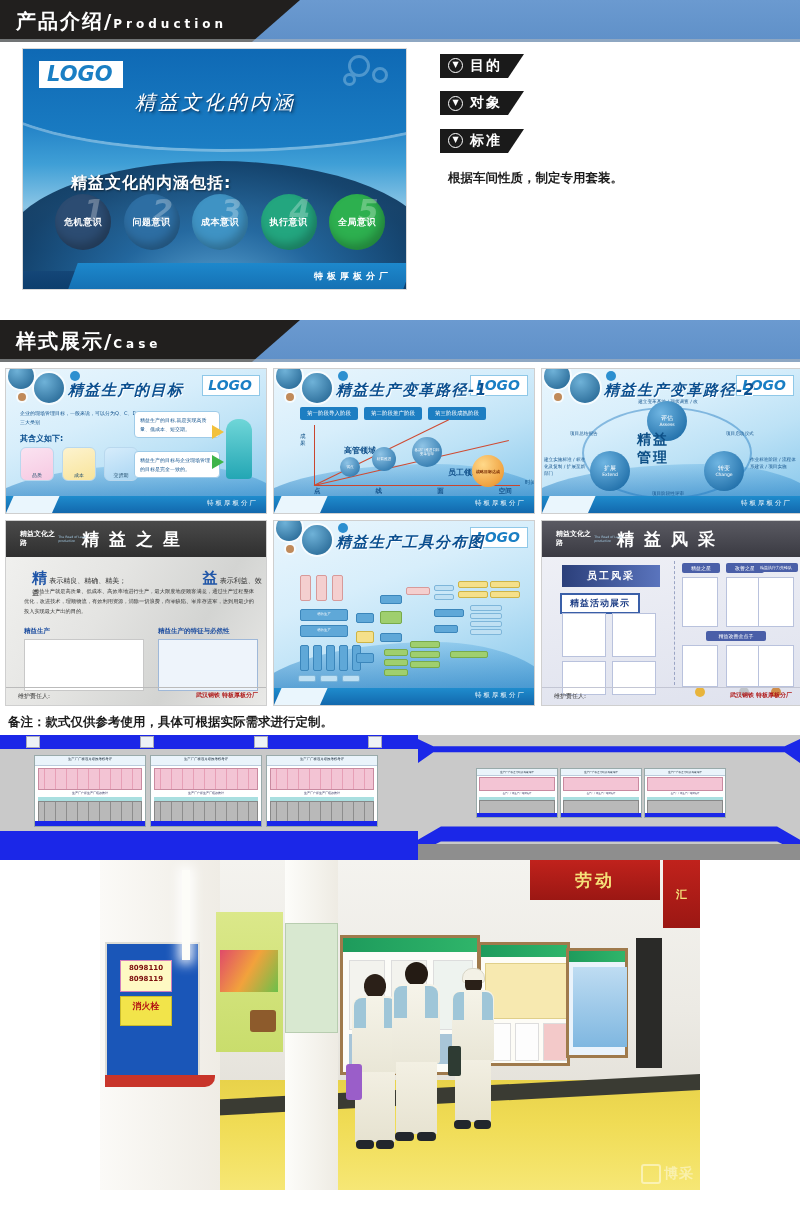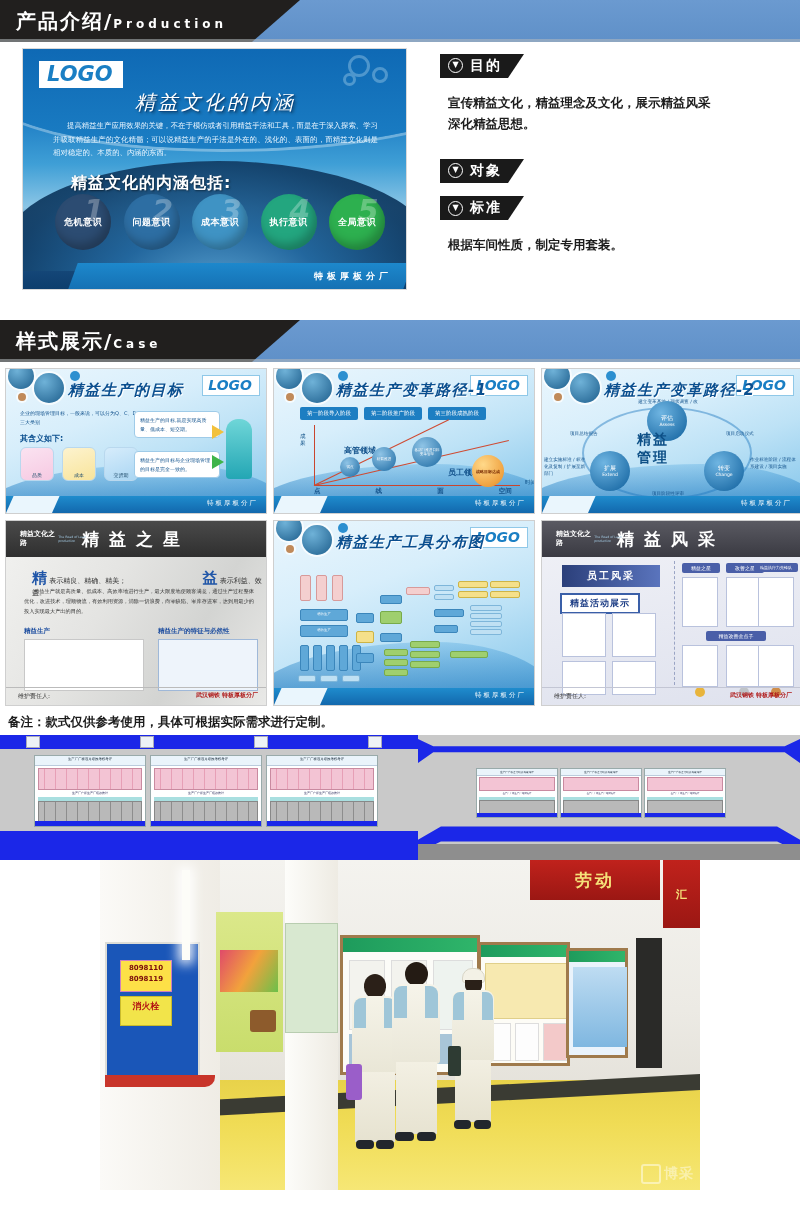--- a/index.html
+++ b/index.html
@@ -371,21 +371,20 @@
   <div class="poster">
     <div class="swirl"></div>
     <div class="gears">
       <div class="gear g1"></div>
       <div class="gear g2"></div>
       <div class="gear g3"></div>
     </div>
     <div class="earth"></div>
     <div class="logo">LOGO</div>
     <div class="p-title">精益文化的内涵</div>
-    <div class="p-body">提高精益生产应用效果的关键，不在于模仿或者引用精益手法和工具，而是在于深入探索、学习并吸取精益生产的文化精髓；可以说精益生产的手法是外在的、浅化的、表面的，而精益文化则是相对稳定的、本质的、内涵的东西。</div>
     <div class="p-sub">精益文化的内涵包括:</div>
     <div class="circles">
       <div class="circ" style="background:#2c4c72">
         <span class="num">1</span>
         <span class="lbl">危机意识</span>
       </div>
       <div class="circ" style="background:#2d6ea3">
         <span class="num">2</span>
         <span class="lbl">问题意识</span>
       </div>
@@ -404,24 +403,20 @@
     </div>
     <div class="footer-bar"></div>
     <div class="footer-txt">特板厚板分厂</div>
   </div>
 
   <div class="info-col">
     <div class="blk">
       <div class="tag">
         <span class="chev">▼</span>
         <span class="tl">目的</span>
-      </div>
-      <div class="info-text">
-        <div>宣传精益文化，精益理念及文化，展示精益风采</div>
-        <div>深化精益思想。</div>
       </div>
     </div>
 
     <div class="blk">
       <div class="tag">
         <span class="chev">▼</span>
         <span class="tl">对象</span>
       </div>
     </div>
 
@@ -773,21 +768,21 @@
 <div class="photo-wrap">
   <div class="photo">
 
     <div style="position:absolute;left:0;top:0;width:600px;height:250px;background:linear-gradient(180deg,#f4f3ef 0%,#eceae4 60%,#e3e0d8 100%)"></div>
 
     <div style="position:absolute;left:0;bottom:0;width:600px;height:110px;background:linear-gradient(180deg,#e8d24a 0%,#f0dc55 40%,#f6e775 100%)"></div>
     <div style="position:absolute;left:70px;bottom:86px;width:530px;height:16px;background:#3a3b33;transform:skewY(-3deg)"></div>
 
     <div style="position:absolute;left:0;top:0;width:120px;height:330px;background:linear-gradient(90deg,#fbfaf7,#efece5)"></div>
     <div style="position:absolute;left:5px;top:82px;width:95px;height:135px;background:#1a56b8;border:2px solid #dcdcd6"></div>
-    <div style="position:absolute;left:20px;top:100px;width:52px;height:32px;background:#fde047;border:1px solid #d07fbc;color:#7a0b0b;font-size:7px;text-align:center;padding-top:2px;line-height:1.5;font-weight:bold">
+    <div style="position:absolute;left:20px;top:100px;width:52px;height:32px;background:#fef9c3;border:1px solid #d07fbc;color:#7a0b0b;font-size:7px;text-align:center;padding-top:2px;line-height:1.5;font-weight:bold">
       <div>8098110</div>
       <div>8098119</div>
     </div>
     <div style="position:absolute;left:20px;top:136px;width:52px;height:30px;background:#f2e44a;border:1px solid #c9bb2c;color:#b31313;font-size:9px;font-weight:bold;text-align:center;padding-top:3px">消火栓</div>
     <div style="position:absolute;left:5px;top:215px;width:110px;height:12px;background:#c8352a;border-radius:0 0 10px 0"></div>
     <div style="position:absolute;left:82px;top:10px;width:8px;height:90px;background:#fdfdf8;box-shadow:0 0 12px 4px rgba(255,255,255,.9)"></div>
 
     <div style="position:absolute;left:116px;top:52px;width:67px;height:140px;background:linear-gradient(180deg,#dbe88a,#c9dd6c)"></div>
     <div style="position:absolute;left:120px;top:90px;width:58px;height:42px;background:linear-gradient(120deg,#e04a6a,#f2a23c,#6bc04a)"></div>
     <div style="position:absolute;left:150px;top:150px;width:26px;height:22px;background:#8d5b2c;border-radius:3px"></div>

